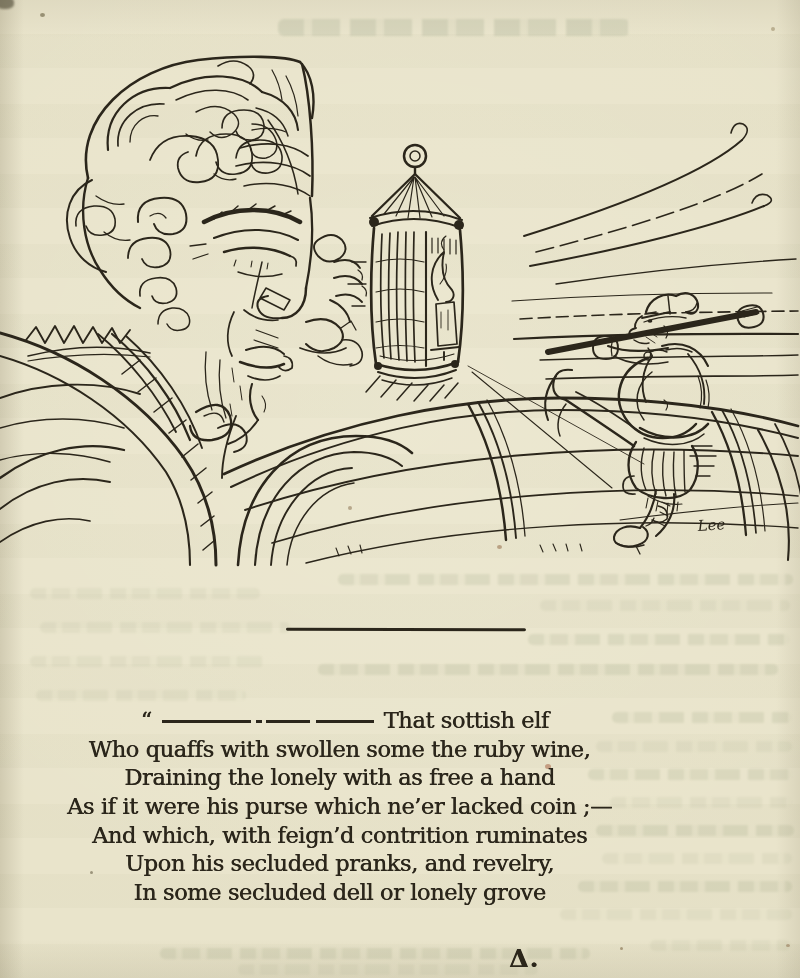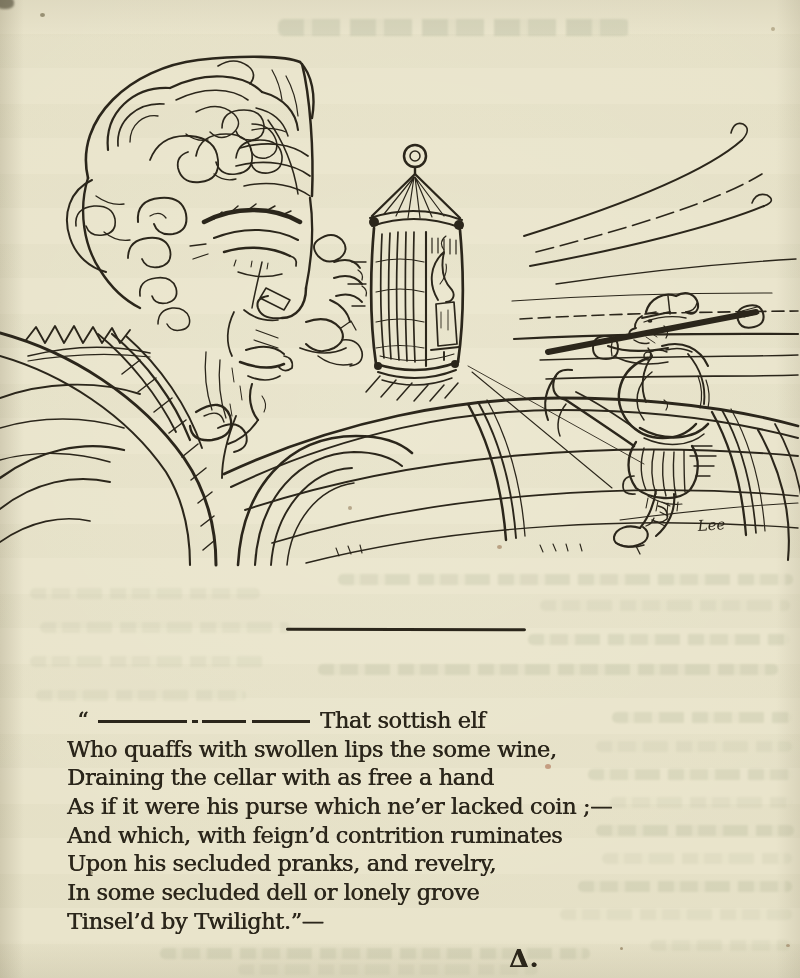--- a/index.html
+++ b/index.html
@@ -32,21 +32,21 @@
       rgba(120,135,105,.28) 0 26px, rgba(120,135,105,.07) 26px 34px,
       rgba(120,135,105,.25) 34px 62px, rgba(0,0,0,0) 62px 72px);}
   svg.eng{position:absolute;left:0;top:0;pointer-events:none;}
   .eng path,.eng circle,.eng ellipse,.eng line{fill:none;stroke:var(--ink,#2b261b);stroke-linecap:round;stroke-linejoin:round;}
   .eng .f{fill:var(--ink,#2b261b);stroke:none;}
   .eng text{fill:var(--ink,#2b261b);stroke:none;font-family:"DejaVu Serif",serif;}
   .divider{position:absolute;left:286px;top:628px;width:240px;height:3px;
     background:var(--ink,#2b261b);border-radius:2px;transform:rotate(.15deg);}
   .poem{position:absolute;left:67px;top:706px;font-size:22.5px;line-height:28.7px;
     letter-spacing:-0.4px;white-space:nowrap;text-shadow:.5px 0 0 currentColor;}
-  .poem .pl{height:28.7px;}
+  .poem .pl{height:28.7px;text-align:center;}
   .openq{margin-left:10px;margin-right:8px;}
   .elision-dash{display:inline-block;width:212px;height:3px;vertical-align:5px;margin:0 10px 0 2px;
     background:linear-gradient(90deg,
       currentColor 0 42%, rgba(0,0,0,0) 42% 44.5%,
       currentColor 44.5% 47%, rgba(0,0,0,0) 47% 49%,
       currentColor 49% 70%, rgba(0,0,0,0) 70% 72.5%,
       currentColor 72.5% 100%);}
   .colophon{position:absolute;left:509px;top:944px;font-size:25px;font-weight:bold;
     letter-spacing:1px;text-shadow:.5px 0 0 currentColor;}
 </style>
@@ -317,23 +317,22 @@
 
     <text x="698" y="531" font-size="15" font-style="italic" transform="rotate(-4 698 531)">Lee</text>
   </svg>
 
   <div class="divider"></div>
 
   <div class="poem">
     <div class="pl">
       <span class="openq">“</span><span class="elision-dash"></span><span>That sottish elf</span>
     </div>
-    <div class="pl">Who quaffs with swollen lips the some wine,</div>
-    <div class="pl">Draining the cellar with as free a hand</div>
+    <div class="pl">Who quaffs with swollen some the ruby wine,</div>
+    <div class="pl">Draining the lonely with as free a hand</div>
     <div class="pl">As if it were his purse which ne’er lacked coin ;—</div>
     <div class="pl">And which, with feign’d contrition ruminates</div>
     <div class="pl">Upon his secluded pranks, and revelry,</div>
     <div class="pl">In some secluded dell or lonely grove</div>
-    <div class="pl">Tinsel’d by Twilight.”—</div>
   </div>
 
   <div class="colophon">Δ.</div>
 </div>
 
 </body></html>

